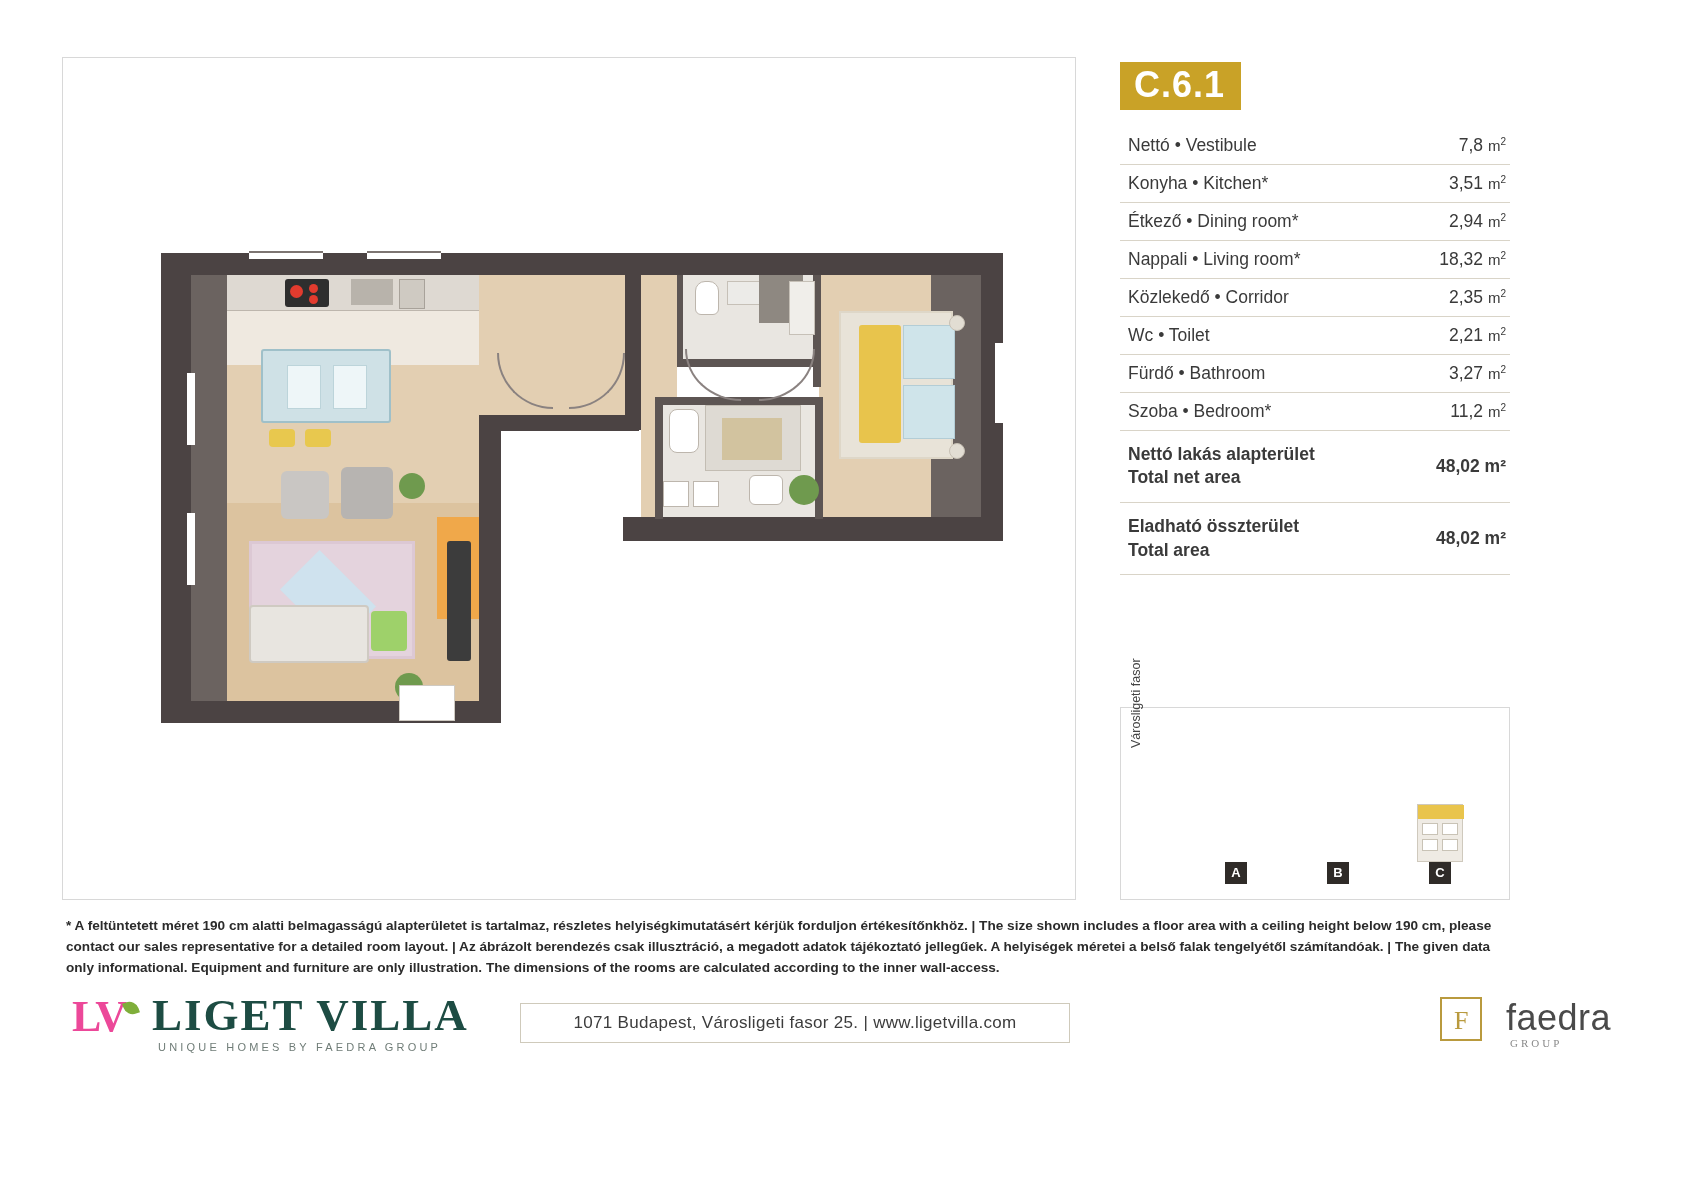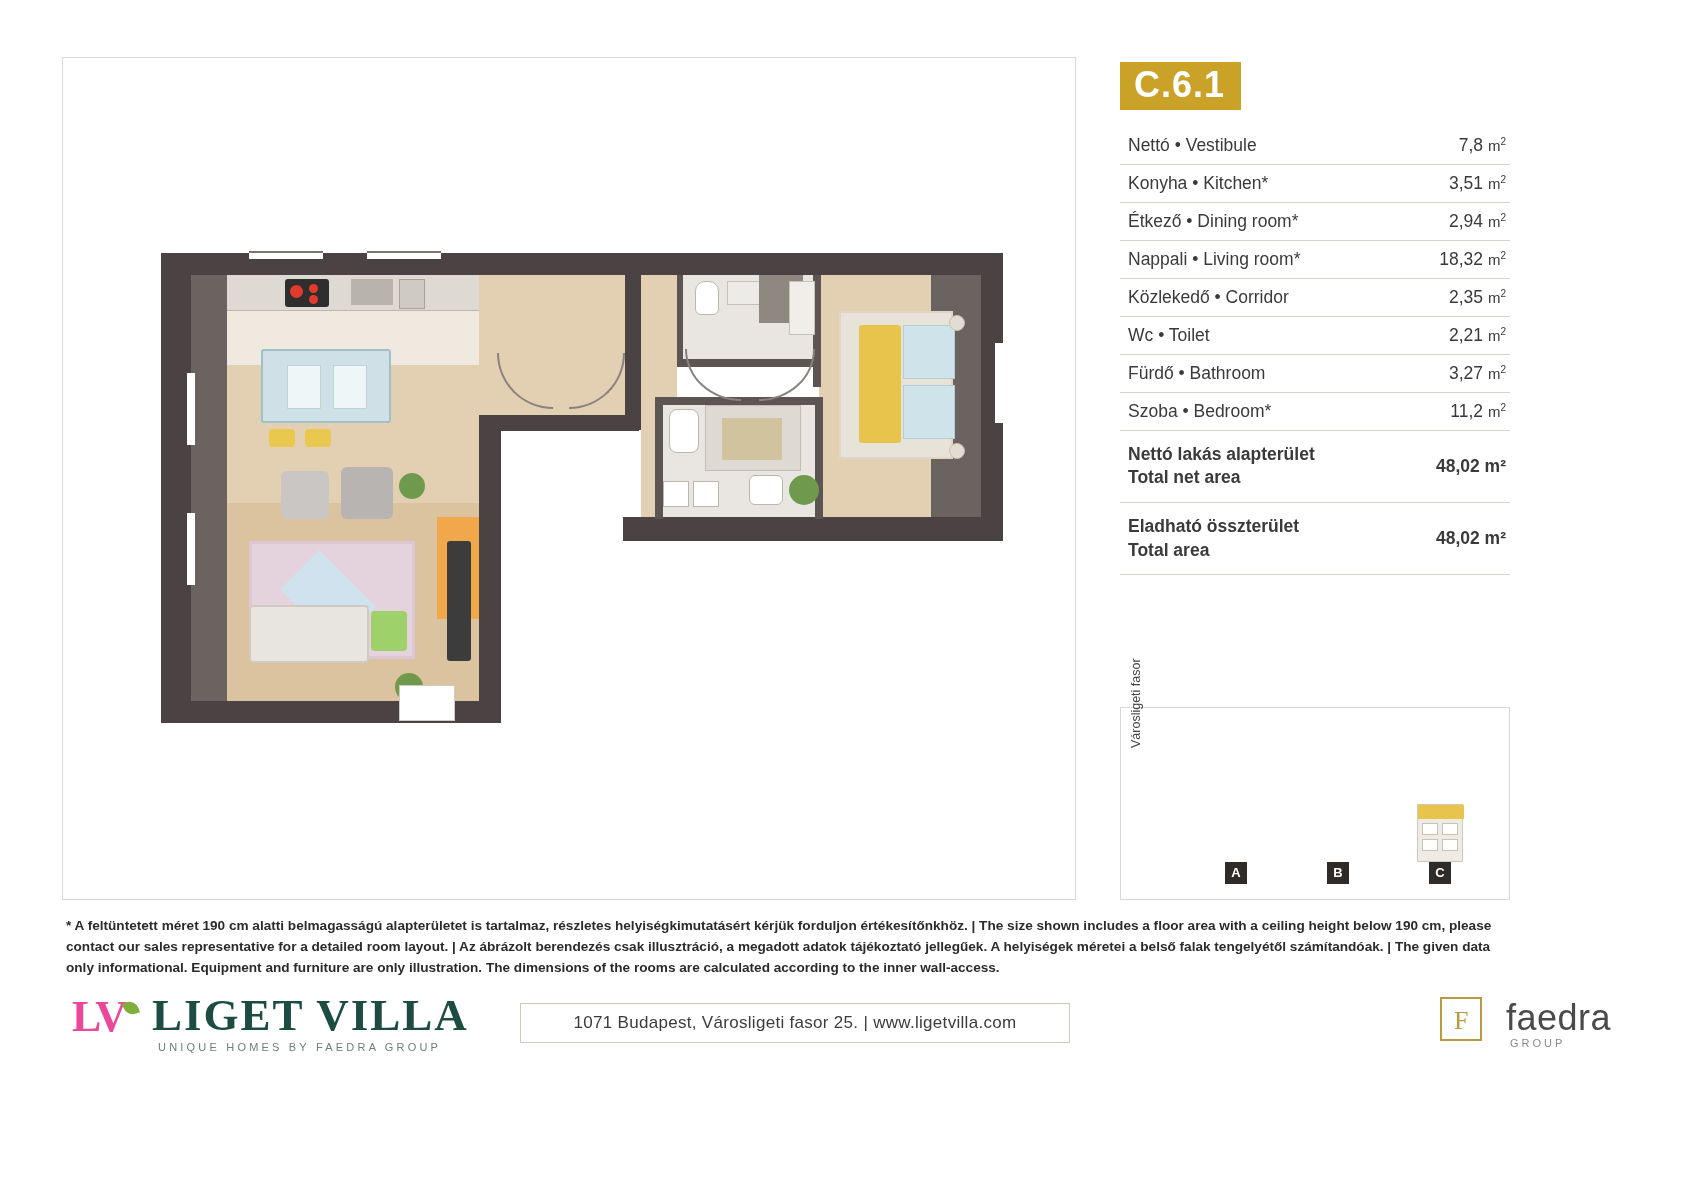--- a/index.html
+++ b/index.html
@@ -212,21 +212,21 @@
     position:absolute; left:12px; top:9px;
     font-family:"Liberation Serif", serif;
     font-size:26px; color:#b99a3e; line-height:1;
   }
   #faedra-name {
     position:absolute; left: 66px; top: 2px;
     font-size: 36px; color: #4a4a4a; letter-spacing: .5px;
   }
   #faedra-group {
     position:absolute; left: 70px; top: 42px;
-    font-size: 11px; letter-spacing: 3px; color: #8a8a8a;
+    font-size: 11px; letter-spacing: 3px; color: #8a8a8a; font-family: Liberation Serif, serif;
   }
   .tiny-mark { position:absolute; left: 80px; top: 862px; font-size:10px; color:#999; }
 </style>
 </head>
 <body>
 
 <div id="plan-panel">
 
   <div id="plan-art">
 

